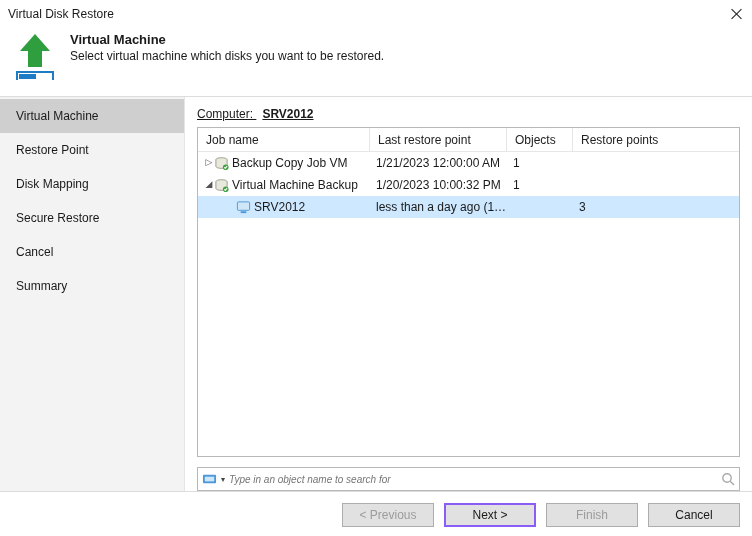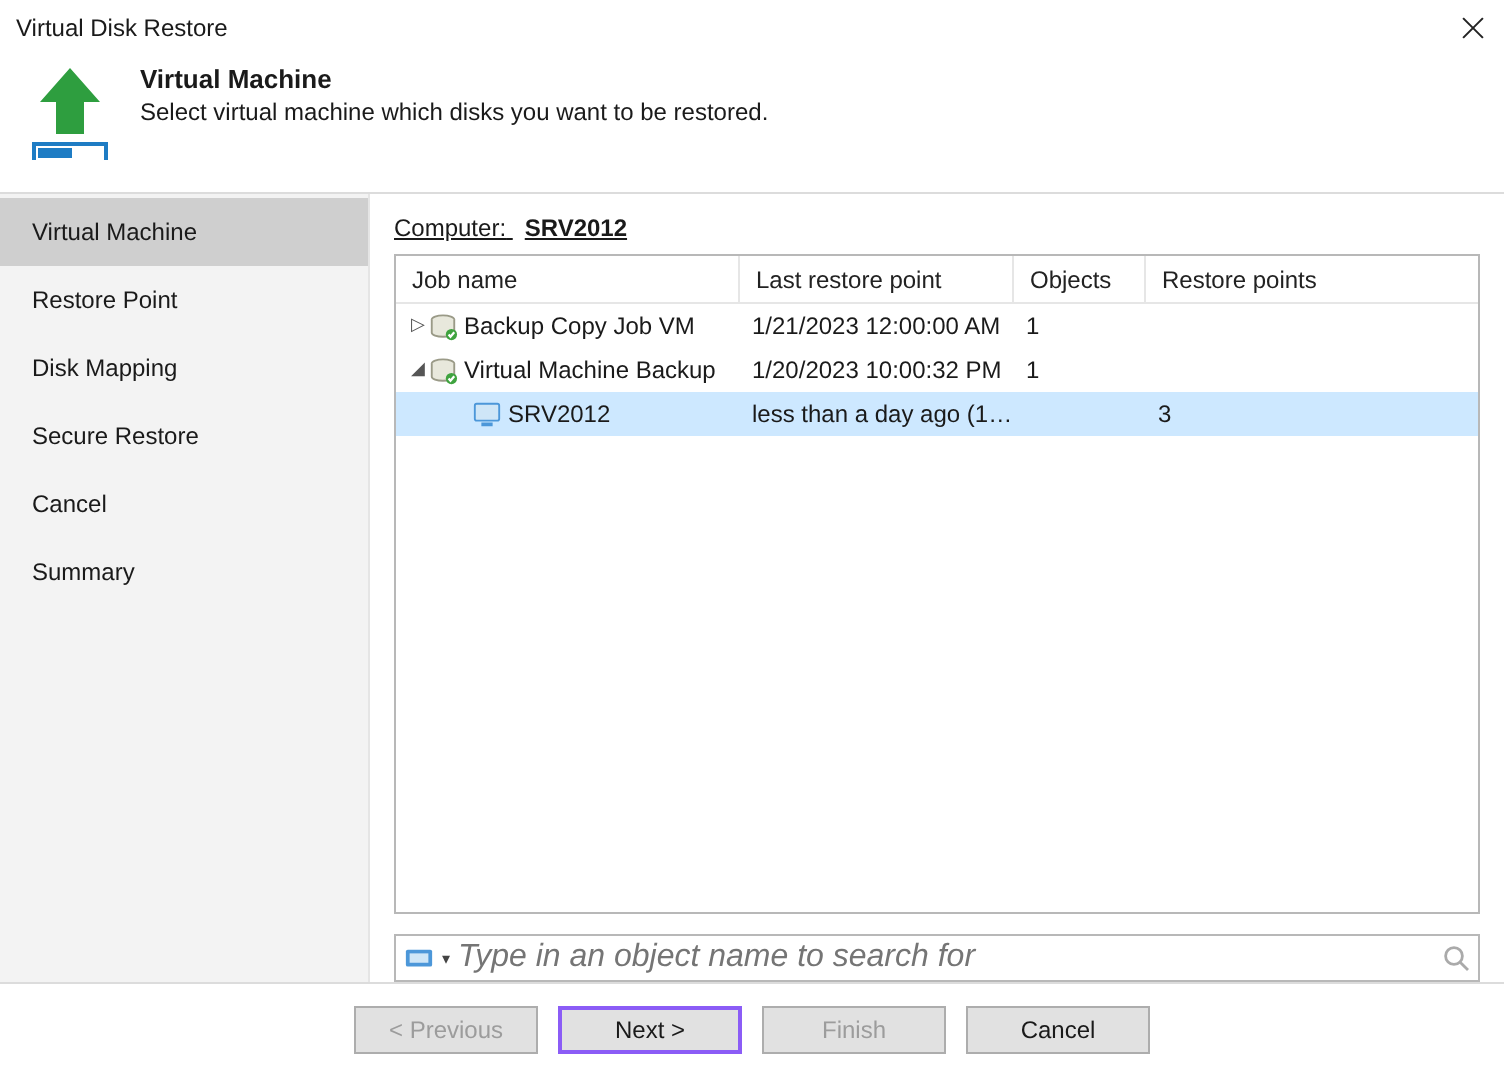--- a/index.html
+++ b/index.html
@@ -106,28 +106,28 @@
     margin-top: 10px; height: 24px;
     border: 1px solid #b8b8b8; background: #fff;
     display: flex; align-items: center;
   }
   .search-icon {
     width: 22px; height: 100%; display: flex; align-items: center; justify-content: center;
   }
   .dropdown-caret { font-size: 8px; color: #444; margin-left: 1px; margin-right: 4px; }
   .searchbox {
     flex: 1; border: none; outline: none;
-    font-style: italic; color: #777; font-size: 16px;
+    font-style: italic; color: #777; font-size: 10px;
     padding: 0; height: 20px; background: transparent;
   }
   .magnifier { width: 22px; display:flex; align-items:center; justify-content:center; opacity:.55; }
 
   
   .actions {
-    height: 46px; display: flex; justify-content: center; align-items: center;
+    height: 46px; display: flex; justify-content: flex-end; align-items: center;
     padding: 0 12px; gap: 10px;
     border-top: 1px solid #dcdcdc;
   }
   .btn {
     width: 92px; height: 24px; display: inline-flex; align-items:center; justify-content:center;
     border: 1px solid #adadad; background: #e1e1e1; font-size: 12px;
   }
   .btn.default { border: 2px solid #8b5cf6; background: #e1e1e1; }
   .btn.disabled { color: #9c9c9c; }
 </style>

